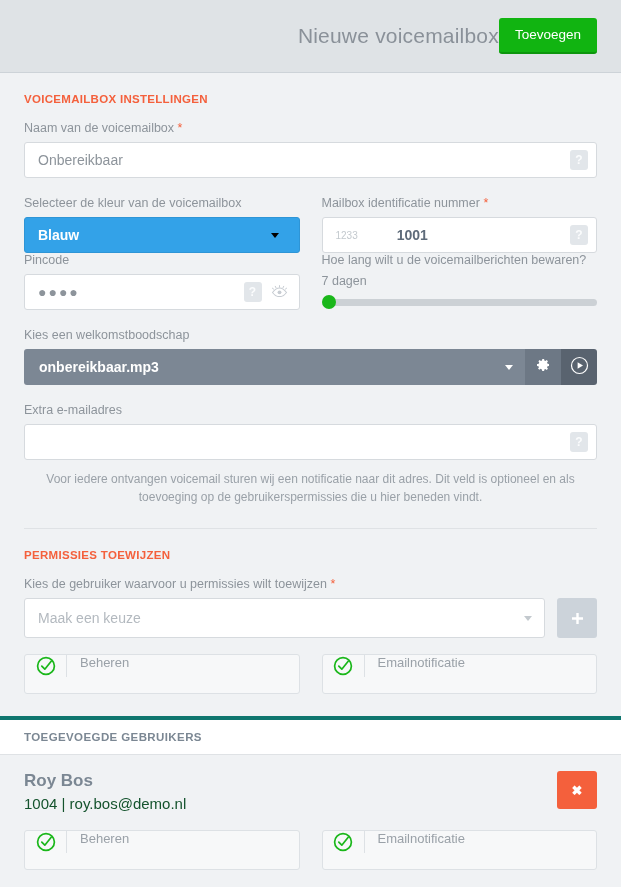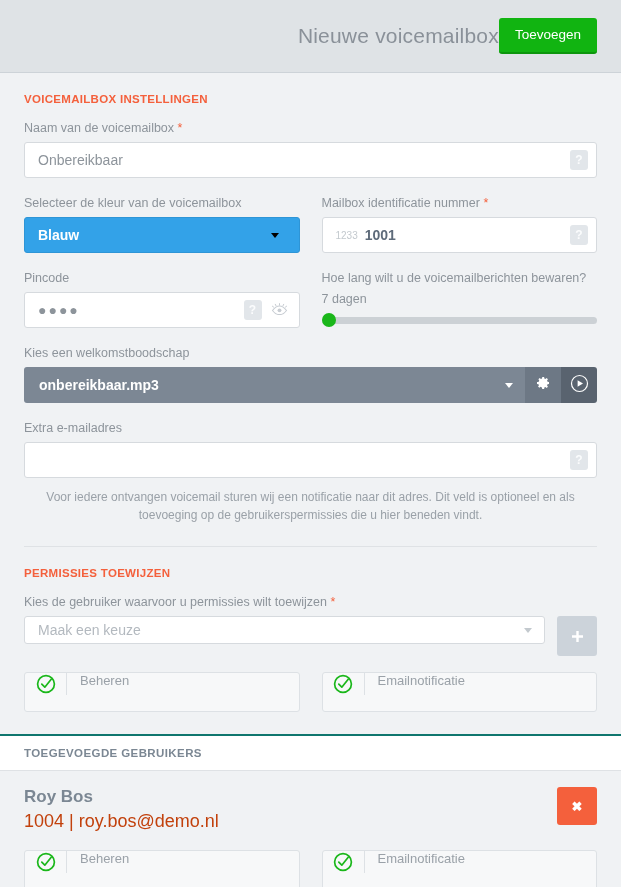--- a/index.html
+++ b/index.html
@@ -57,21 +57,21 @@
     border: 1px solid #d6dade;
     border-radius: 3px;
     height: 36px;
     display: flex; align-items: center;
     padding: 0 8px 0 13px;
   }
   .field .val {
     font-size: 14px; color: #8d949b; flex: 1;
     white-space: nowrap; overflow: hidden;
   }
-  .field .val.dark { color: #5e6b7a; font-weight: bold; }
+  .field .val.dark { color: #5e6b7a; font-weight: bold; margin-left: 32px; }
   .prefix { font-size: 10px; color: #c3c9ce; margin-right: 7px; }
   .dots { letter-spacing: 2px; font-size: 13px; color: #8d949b; }
 
   .help-badge {
     width: 18px; height: 20px; border-radius: 3px;
     background: #e2e6ea; color: #fbfcfd;
     font-size: 12px; font-weight: bold;
     display: flex; align-items: center; justify-content: center;
     flex: 0 0 auto; cursor: pointer;
   }
@@ -116,21 +116,21 @@
   
   .helptext {
     font-size: 12px; color: #9aa1a8; text-align: center;
     line-height: 1.5; margin-top: 10px; padding: 0 8px;
   }
 
   
   .choose-row { display: flex; gap: 12px; align-items: stretch; }
   .select-empty {
     flex: 1; background: #fff; border: 1px solid #d6dade; border-radius: 3px;
-    height: 28px; display: flex; align-items: center; padding: 0 12px 0 13px;
+    height: 40px; display: flex; align-items: center; padding: 0 12px 0 13px;
     cursor: pointer;
   }
   .select-empty .val { flex: 1; color: #b3b9bf; font-size: 14px; }
   .btn-plus {
     width: 40px; height: 40px; background: #ccd3da; border-radius: 3px;
     display: flex; align-items: center; justify-content: center;
     cursor: pointer; color: #fff;
   }
 
   
@@ -142,28 +142,28 @@
   }
   .perm-check {
     width: 42px; display: flex; align-items: center; justify-content: center;
     border-right: 1px solid #dde1e5; flex: 0 0 auto;
   }
   .perm-label { display: flex; align-items: center; padding-left: 13px;
                 font-size: 13px; color: #9aa1a8; }
 
   
   .band {
-    background: #fff; border-top: 2px solid #0f766e; border-bottom: 1px solid #dfe2e5;
+    background: #fff; border-top: 4px solid #0f766e; border-bottom: 1px solid #dfe2e5;
     padding: 11px 24px;
   }
   .band-title { font-size: 11.5px; font-weight: bold; color: #7b8793;
                 letter-spacing: .4px; text-transform: uppercase; }
   .user-head { display: flex; align-items: flex-start; }
   .user-name { font-size: 17px; color: #7b8793; font-weight: bold; }
-  .user-sub { font-size: 18px; color: #c2410c; margin-top: 4px; }
+  .user-sub { font-size: 15px; color: #14532d; margin-top: 4px; }
   .btn-del {
     width: 40px; height: 38px; background: #f4603c; border: none;
     border-radius: 3px; color: #fff; font-size: 13px; font-weight: bold;
     cursor: pointer; display: flex; align-items: center; justify-content: center;
   }
 </style>
 </head>
 <body>
 
 <div class="page">
@@ -199,21 +199,21 @@
           <span class="req">*</span>
         </label>
         <div class="field">
           <span class="prefix">1233</span>
           <span class="val dark">1001</span>
           <span class="help-badge">?</span>
         </div>
       </div>
     </div>
 
-    <div class="row" style="margin-top:18px">
+    <div class="row" style="">
       <div class="col">
         <label class="label">Pincode</label>
         <div class="field">
           <span class="val dots">●●●●</span>
           <span class="help-badge">?</span>
           <span class="eye">
             <svg width="17" height="12" viewBox="0 0 17 12">
               <path d="M1.5 7.5 C4 4 7 3 8.5 3 C10 3 13 4 15.5 7.5 C13 11 10 11.6 8.5 11.6 C7 11.6 4 11 1.5 7.5 Z" fill="none" stroke="#c7ccd2" stroke-width="1.1"></path>
               <circle cx="8.5" cy="7.3" r="1.9" fill="#c7ccd2"></circle>
               <path d="M8.5 0.6 L8.5 2.2 M4.3 1.3 L5 2.7 M12.7 1.3 L12 2.7 M1.4 3.2 L2.6 4.1 M15.6 3.2 L14.4 4.1" stroke="#c7ccd2" stroke-width="1" stroke-linecap="round"></path>

